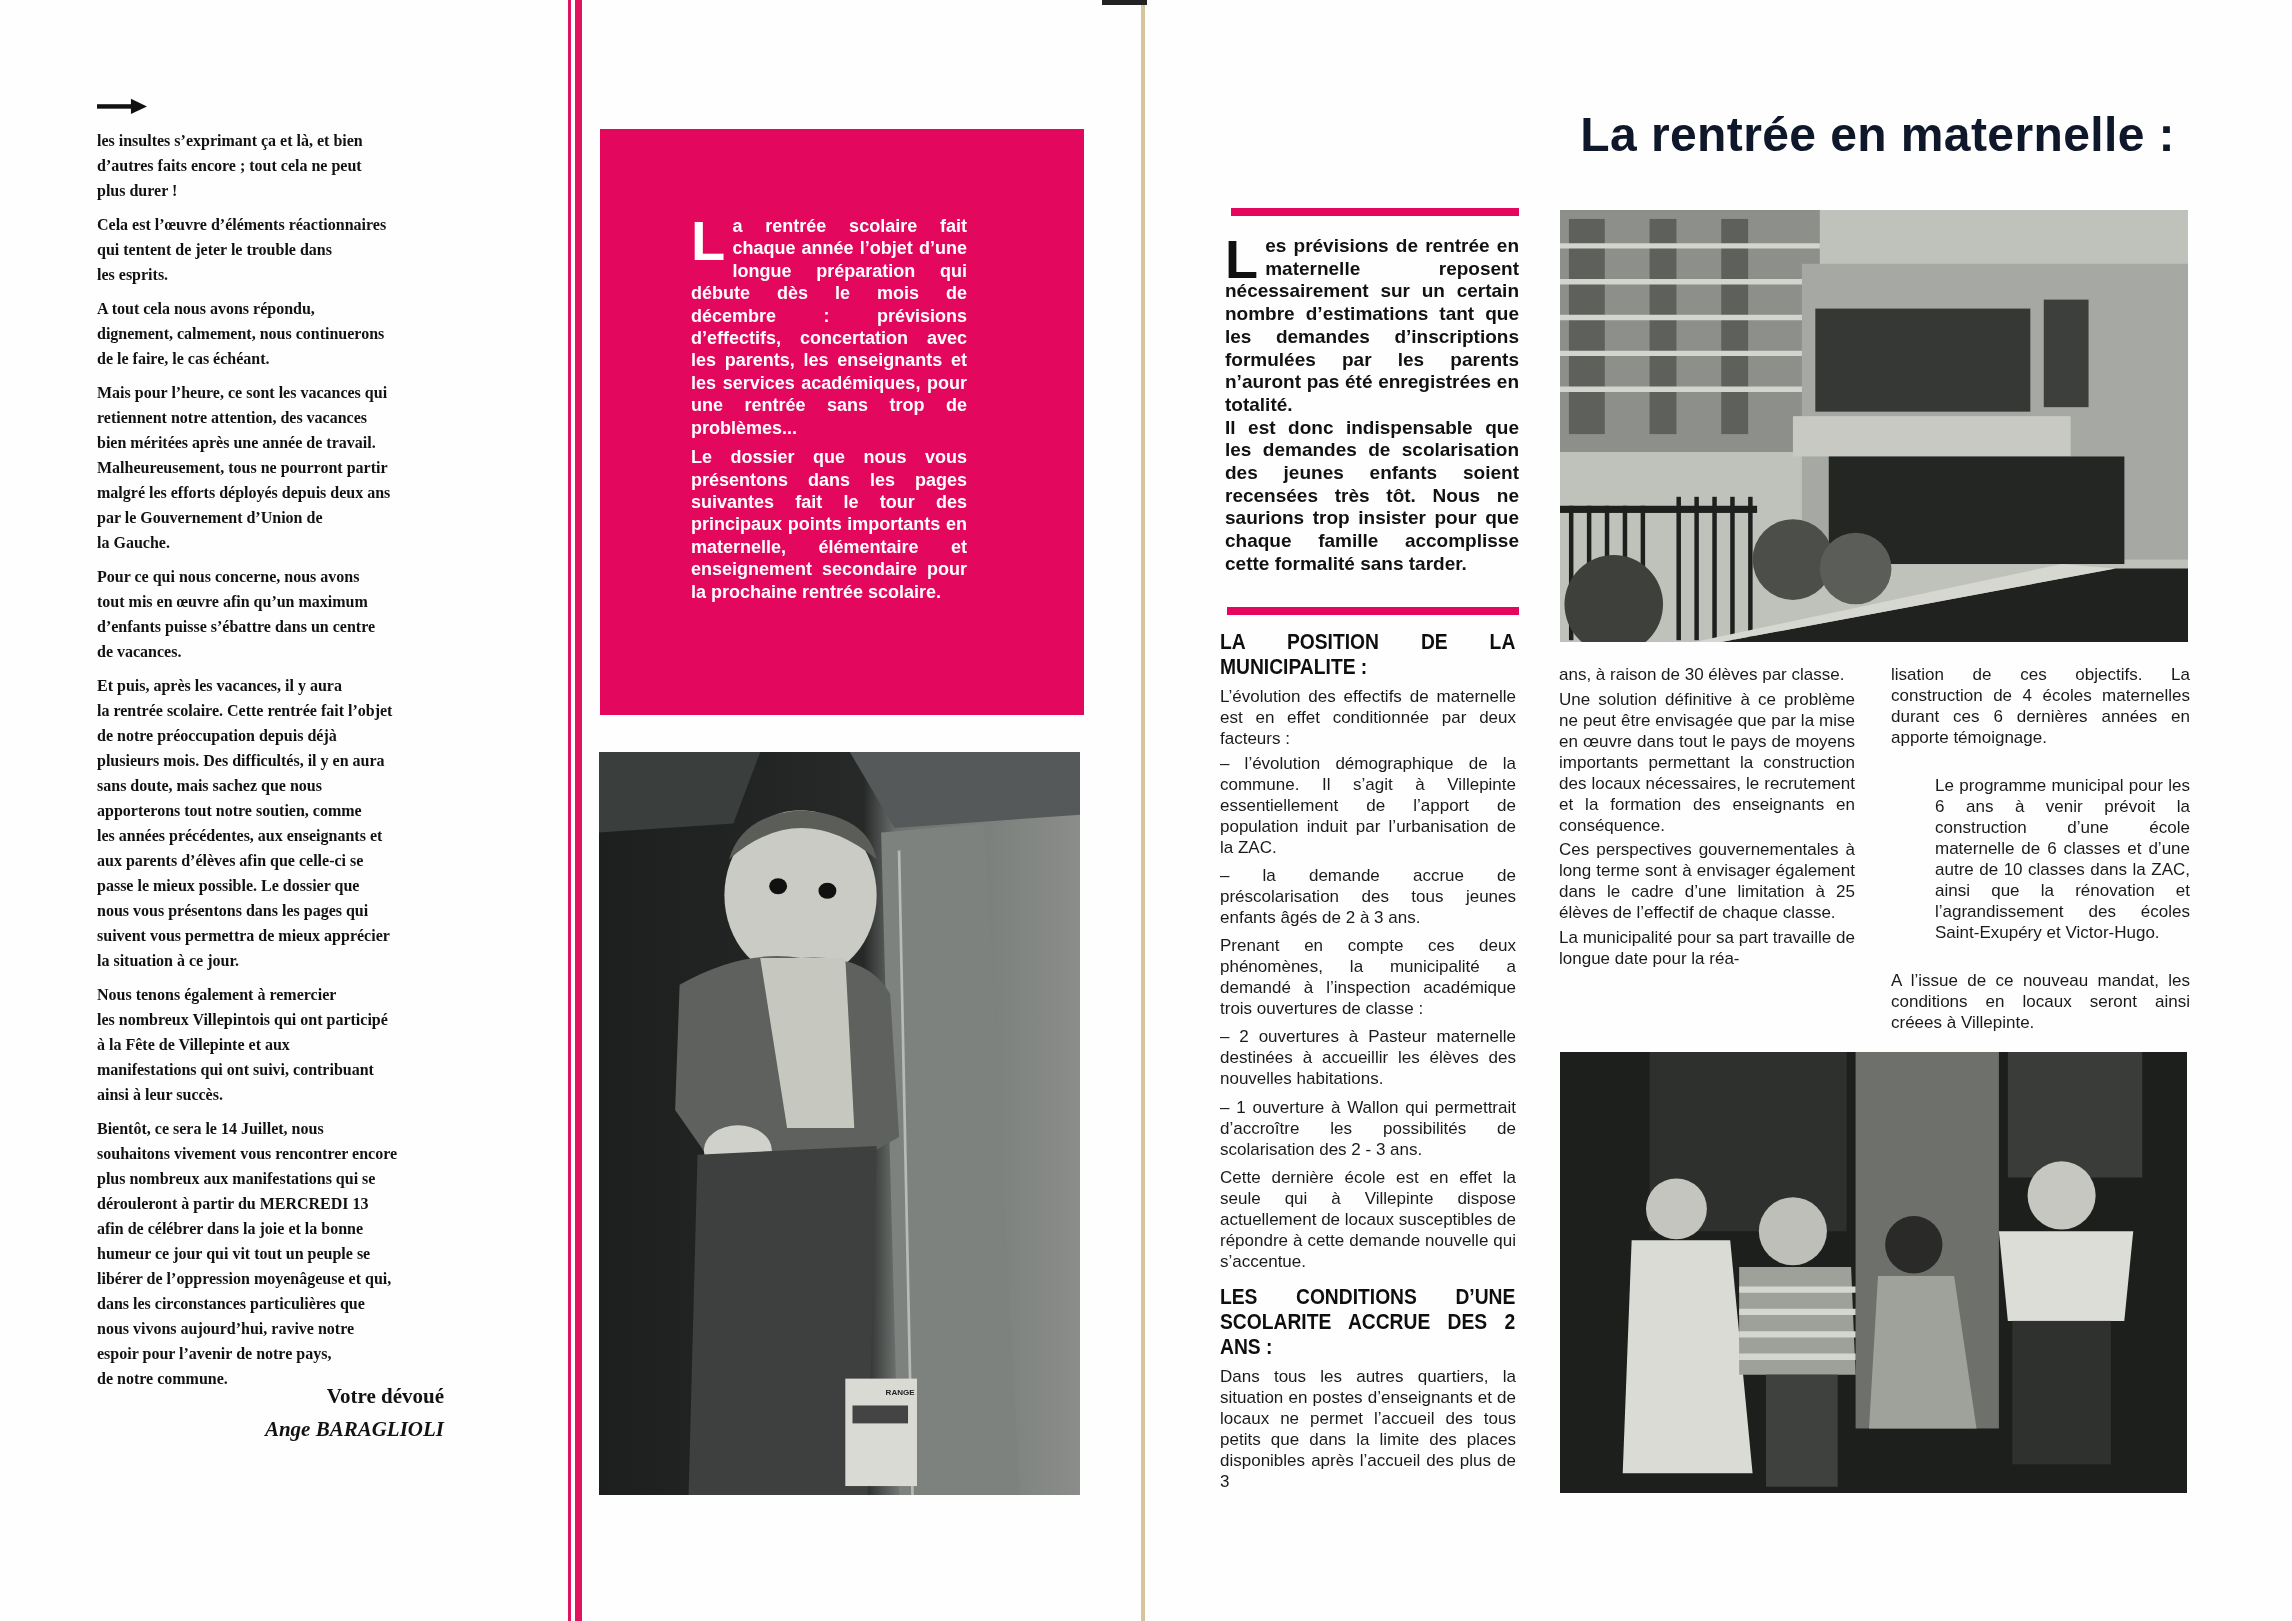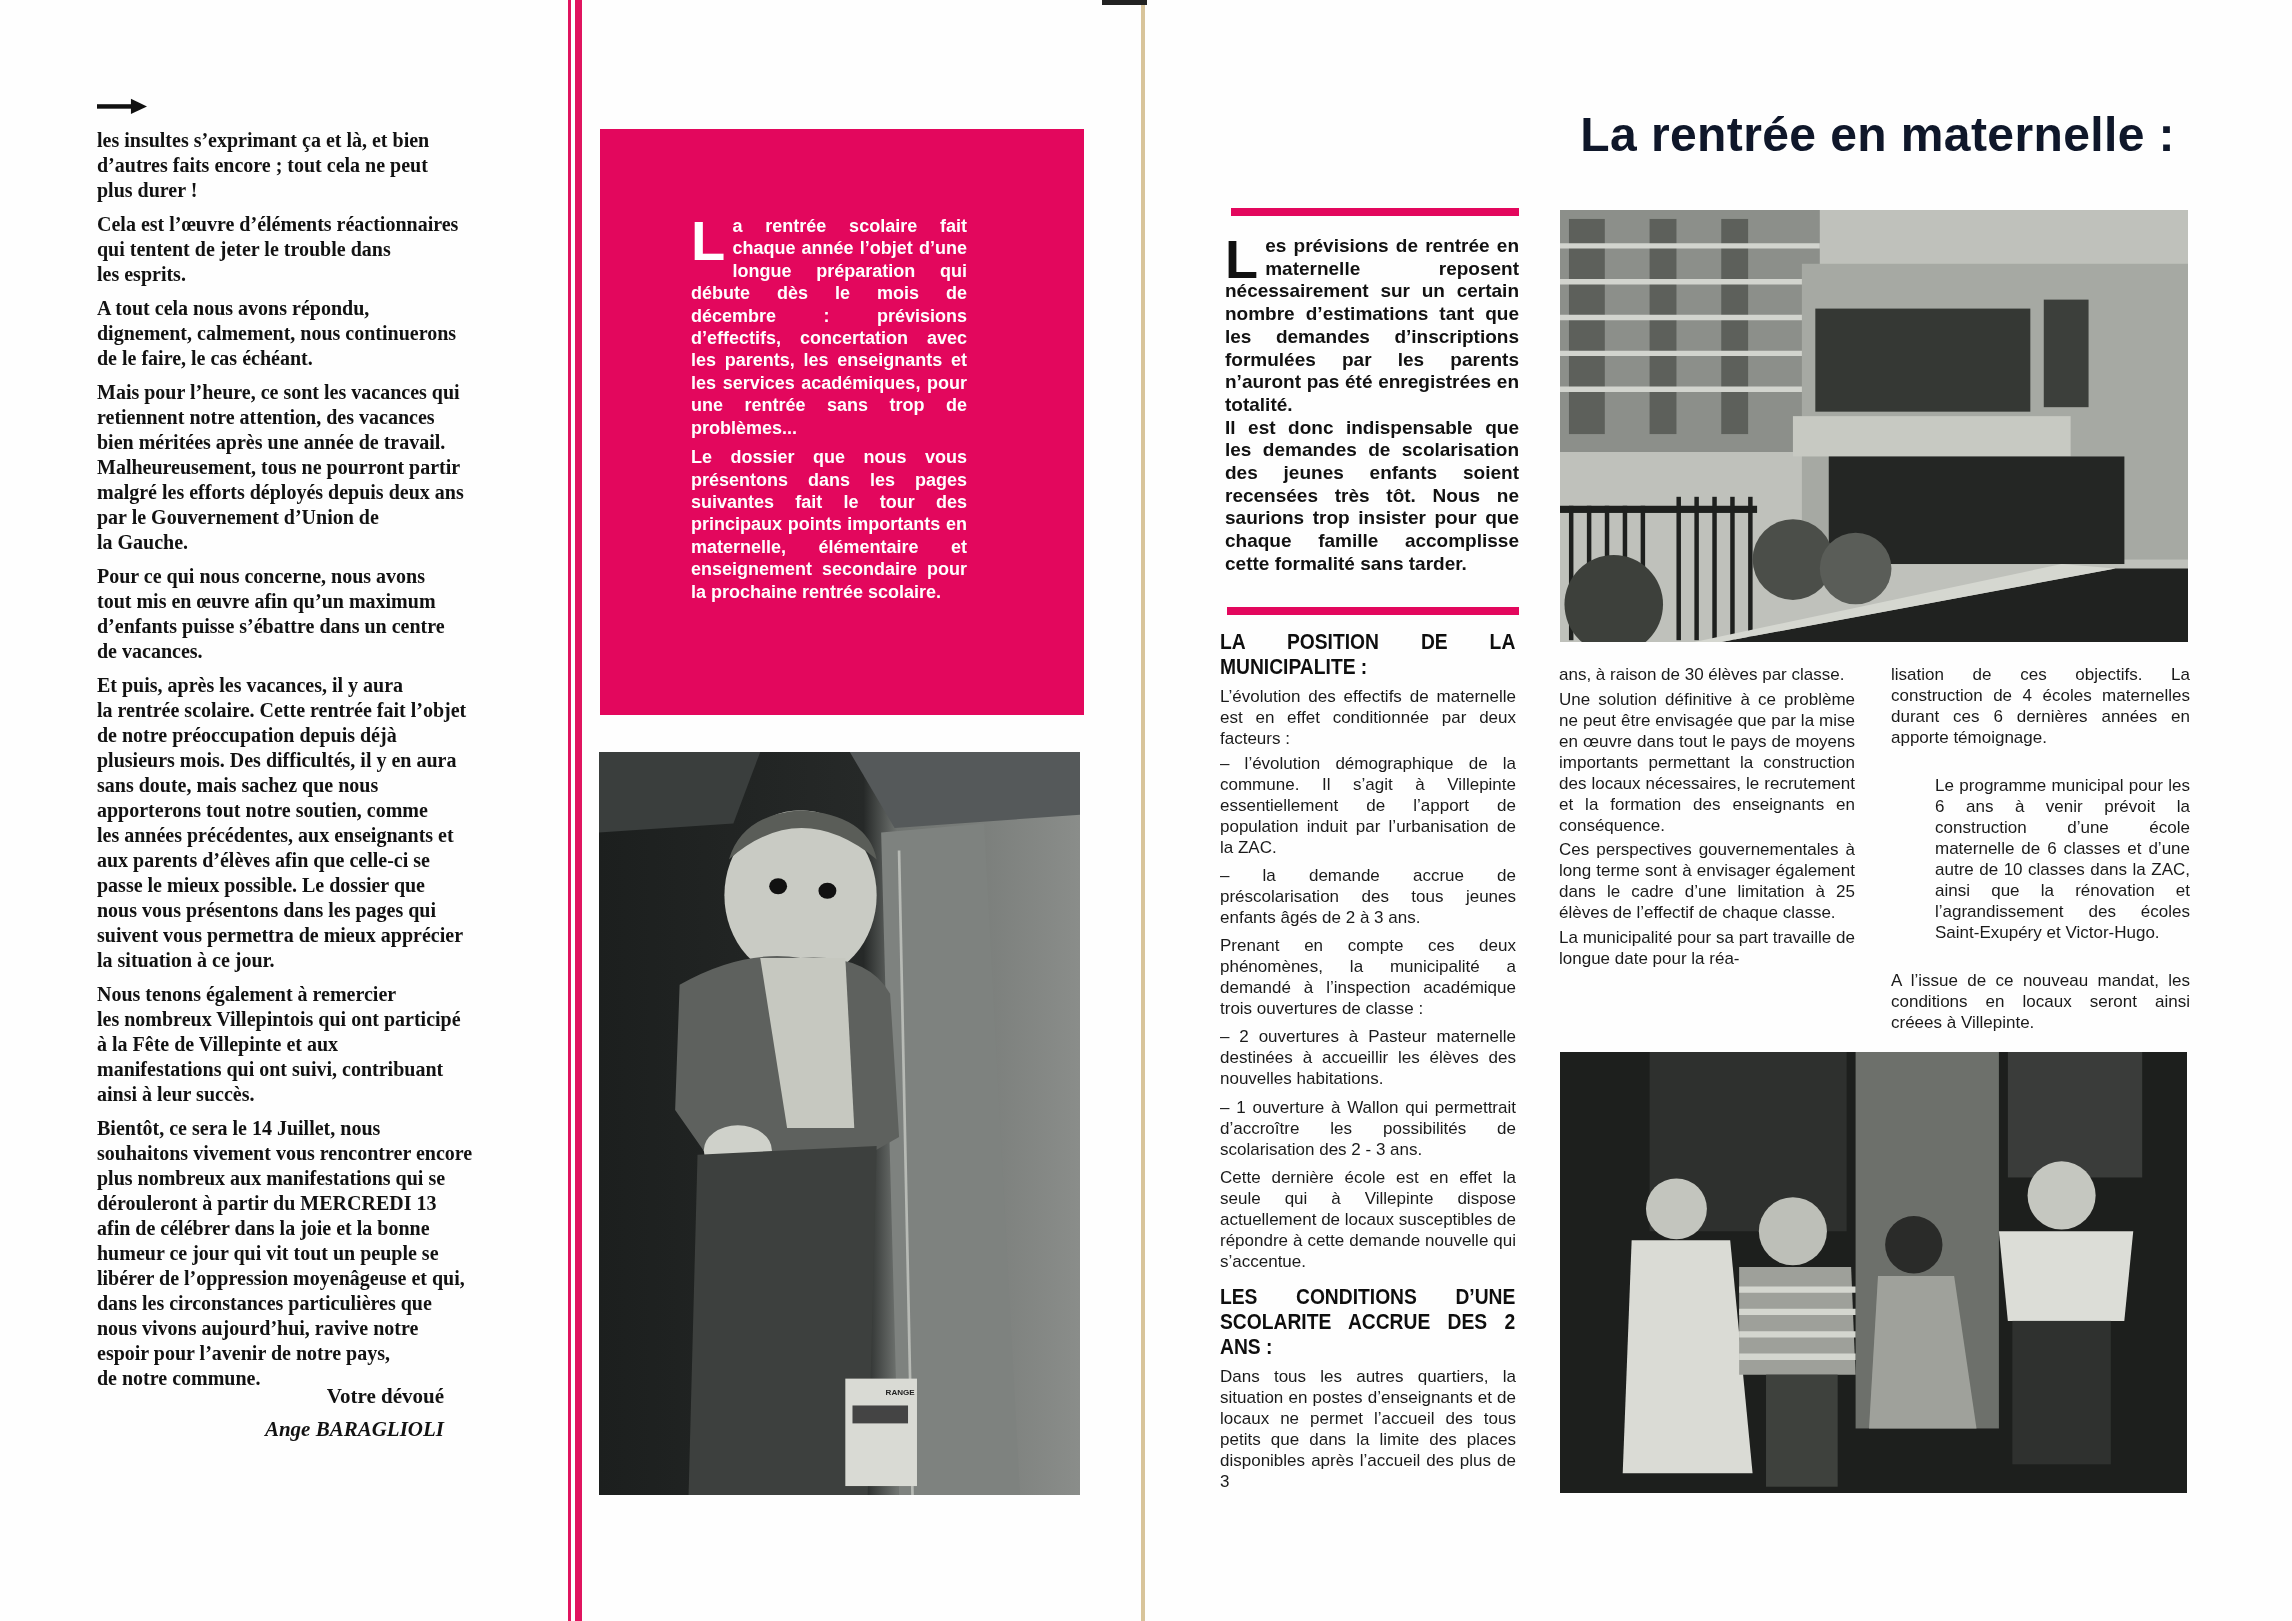--- a/index.html
+++ b/index.html
@@ -9,21 +9,21 @@
     .spread { position: absolute; left: 0; top: 0; width: 2293px; height: 1621px; background: #fefefe; }
 
     
     .rule-thin { position: absolute; left: 568px; top: 0; width: 2.7px; height: 1621px; background: #e0145f; }
     .rule-thick { position: absolute; left: 575px; top: 0; width: 7.2px; height: 1621px; background: #e0145f; }
     
     .fold { position: absolute; left: 1141px; top: 0; width: 3.6px; height: 1621px; background: #d8c49a; }
     .fold-shadow { position: absolute; left: 1102px; top: 0; width: 45px; height: 5.4px; background: #222; }
 
     
-    .letter { position: absolute; left: 97px; top: 97px; width: 448px; font-family: "Liberation Serif", serif; font-weight: bold; font-size: 20px; line-height: 25px; color: #121212; }
+    .letter { position: absolute; left: 97px; top: 97px; width: 448px; font-family: "Liberation Serif", serif; font-weight: bold; font-size: 16px; line-height: 25px; color: #121212; }
     .letter .arrow { display: block; width: 50px; height: 18px; margin-bottom: 12.5px; }
     .letter p { margin-bottom: 9px; white-space: pre-line; }
     .letter p.gap { margin-top: 3.6px; }
     .signature { position: absolute; left: 231px; top: 1384px; width: 213px; font-family: "Liberation Serif", serif; font-weight: bold; font-size: 21px; line-height: 25.5px; text-align: right; color: #121212; }
 
     
     .pink-box { position: absolute; left: 600px; top: 129px; width: 484px; height: 586px; background: #e3075d; }
     .pink-text { position: absolute; left: 91px; top: 86px; width: 276px; color: #fff; font-family: "Liberation Sans", sans-serif; font-weight: bold; font-size: 18px; line-height: 22.4px; text-align: justify; }
     .pink-text p { margin-bottom: 7.2px; }
     .dropcap-white { float: left; font-size: 56px; line-height: 43px; margin: 3.6px 7.2px 0 0; font-weight: bold; color: #fff; }

